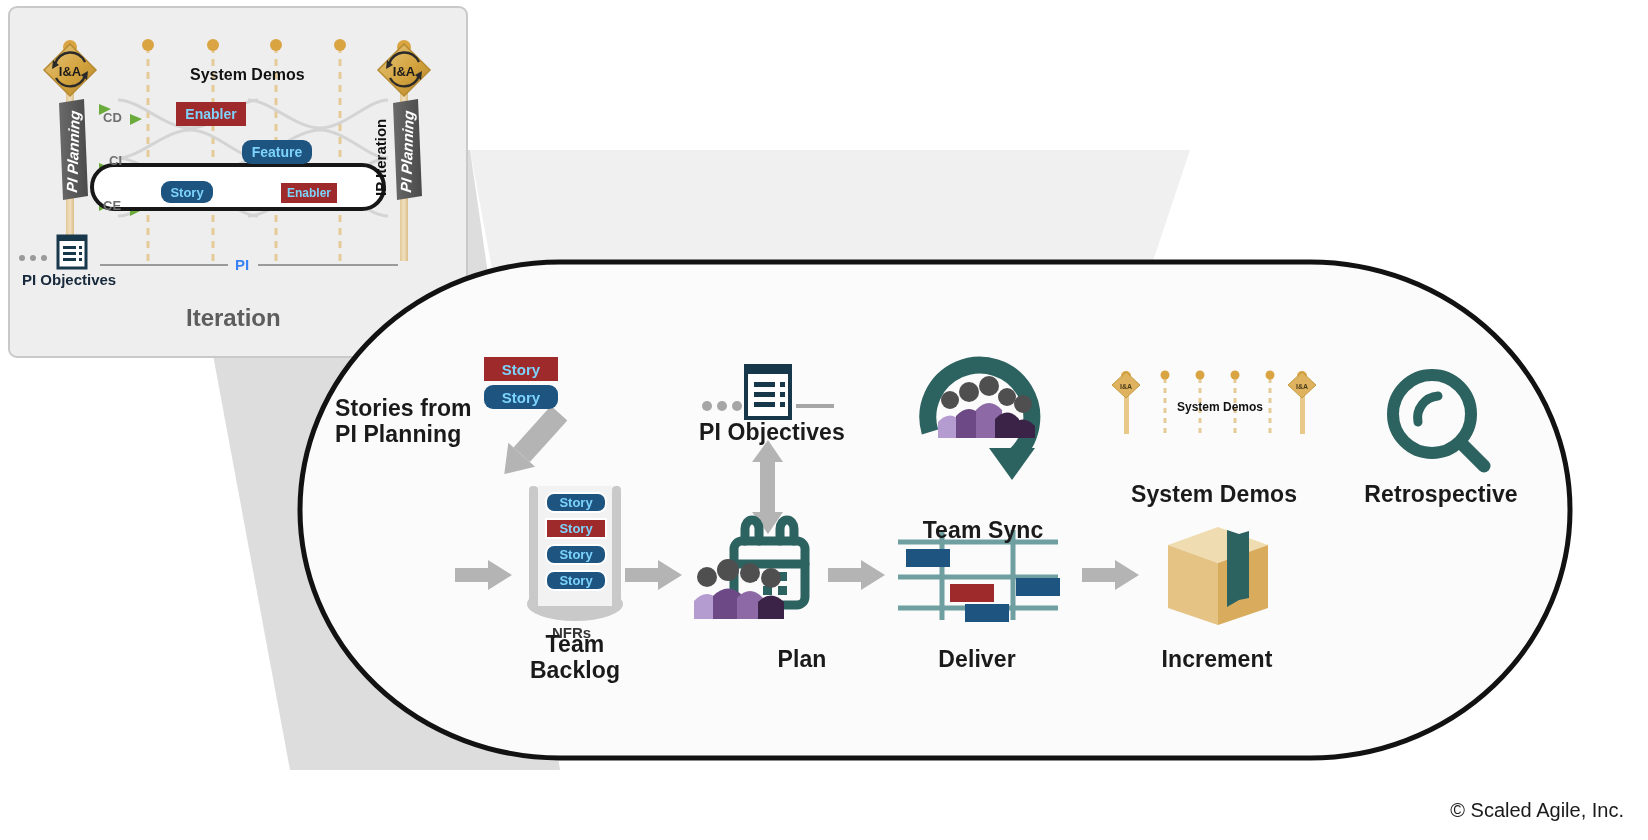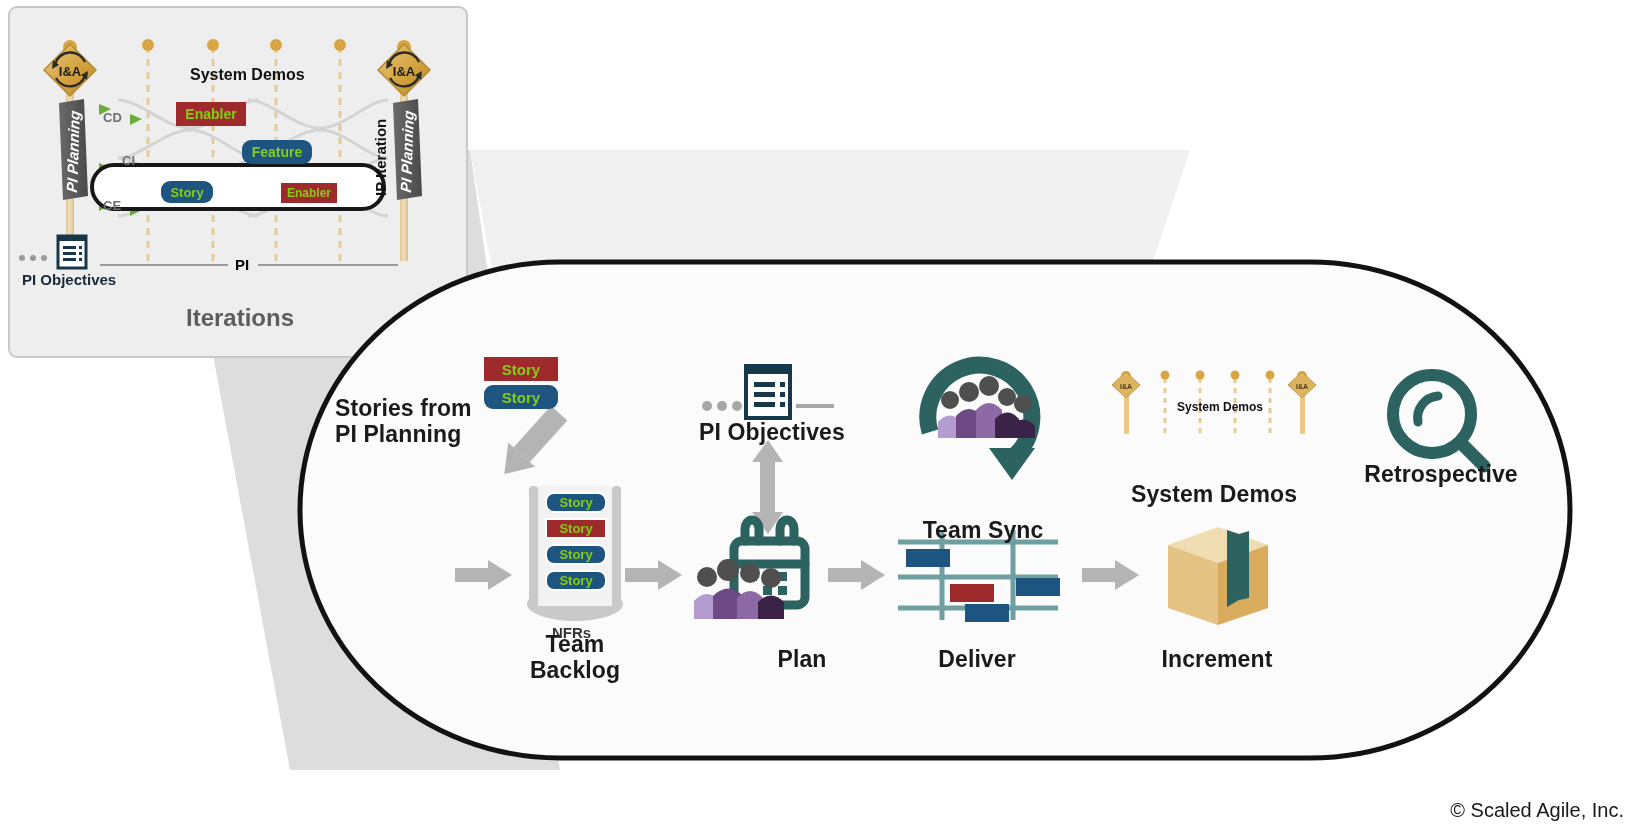--- a/index.html
+++ b/index.html
@@ -11,21 +11,21 @@
   svg.layer{position:absolute;left:0;top:0;width:1648px;height:840px;overflow:visible;}
 
   
   .lbl{position:absolute;color:#1a1a1a;font-weight:bold;line-height:1.12;}
   .lbl.center{text-align:center;transform:translateX(-50%);}
 
   .flowlabel{font-size:23px;letter-spacing:.1px;}
   .tinylabel{font-size:12px;font-weight:bold;}
 
   
-  .chip{position:absolute;color:#84cc16;font-weight:bold;text-align:center;
+  .chip{position:absolute;color:#7dd3fc;font-weight:bold;text-align:center;
         display:flex;align-items:center;justify-content:center;
         box-sizing:border-box;}
   .chip.red{background:#9e2a2b;}
   .chip.blue{background:#1d5480;border-radius:9px;}
   .chip.outline{border:2px solid #ffffff;}
 
   
   #panel{position:absolute;left:8px;top:6px;width:456px;height:348px;
          background:#eeeeee;border:2px solid #c9c9c9;border-radius:9px;}
 
@@ -33,21 +33,21 @@
             color:#ffffff;font-style:italic;font-weight:bold;font-size:15px;
             white-space:nowrap;}
 
   .vertlabel{position:absolute;white-space:nowrap;font-weight:bold;
              color:#111;font-size:15px;transform-origin:0 0;}
 
   .ccelabel{position:absolute;color:#6f6f6f;font-weight:bold;font-size:13px;}
 
   .iterlabel{position:absolute;font-size:24px;font-weight:bold;color:#5d5d5d;}
   .sysdemolabel{position:absolute;font-size:16px;font-weight:bold;color:#111;}
-  .pilabel{position:absolute;font-size:15px;font-weight:bold;color:#000000;}
+  .pilabel{position:absolute;font-size:15px;font-weight:bold;color:#3b82f6;}
   .piobjlabel{position:absolute;font-size:15px;font-weight:bold;color:#17293a;}
 
   .copyright{position:absolute;right:24px;bottom:18px;font-size:20px;color:#1a1a1a;}
 
   .nfrtxt{position:absolute;font-size:15px;font-weight:bold;color:#333;}
 </style>
 </head>
 <body>
 
 <div id="stage">
@@ -164,27 +164,27 @@
           <circle cx="44" cy="258" r="3" fill="#9a9a9a"></circle>
       </g>
     </g>
   </svg>
 
   <div class="rotlabel" style="left:31px;top:143px;width:84px;text-align:center;transform:rotate(-88deg) skewX(-6deg);">PI Planning</div>
   <div class="rotlabel" style="left:365px;top:143px;width:84px;text-align:center;transform:rotate(-88deg) skewX(-6deg);">PI Planning</div>
   <div class="vertlabel" style="left:372px;top:196px;transform:rotate(-90deg);">IP Iteration</div>
 
   <div class="ccelabel" style="left:103px;top:110px;">CD</div>
-  <div class="ccelabel" style="left:122px;top:153px;">CI</div>
+  <div class="ccelabel" style="left:109px;top:153px;">CI</div>
   <div class="ccelabel" style="left:103px;top:198px;">CE</div>
 
   <div class="sysdemolabel" style="left:190px;top:66px;">System Demos</div>
   <div class="pilabel" style="left:235px;top:256px;">PI</div>
   <div class="piobjlabel" style="left:22px;top:271px;">PI Objectives</div>
-  <div class="iterlabel" style="left:186px;top:304px;">Iterations</div>
+  <div class="iterlabel" style="left:186px;top:304px;">Iteration</div>
 
   <div class="chip red" style="left:176px;top:102px;width:70px;height:24px;font-size:14px;">Enabler</div>
   <div class="chip blue" style="left:242px;top:140px;width:70px;height:24px;font-size:14px;">Feature</div>
   <div class="chip blue" style="left:161px;top:181px;width:52px;height:22px;font-size:13px;">Story</div>
   <div class="chip red" style="left:281px;top:183px;width:56px;height:20px;font-size:12px;">Enabler</div>
 
   <svg class="layer">
     <path d="M 560,262 L 1310,262 A 260,248 0 0 1 1310,758 L 560,758 A 260,248 0 0 1 560,262 Z" fill="#fbfbfb" stroke="#121212" stroke-width="5"></path>
   </svg>
 
@@ -364,17 +364,17 @@
     </g>
   </svg>
   <div class="tinylabel" style="position:absolute;left:1177px;top:400px;color:#111;">System Demos</div>
   <div class="lbl flowlabel center" style="left:1214px;top:482px;">System Demos</div>
 
   <svg class="layer">
     <circle cx="1432" cy="414" r="39" stroke="#2c6260" stroke-width="12" fill="none"></circle>
     <path d="M1418,422 A22,22 0 0 1 1438,396" stroke="#2c6260" stroke-width="9" fill="none" stroke-linecap="round"></path>
     <line x1="1461" y1="443" x2="1484" y2="466" stroke="#2c6260" stroke-width="13" stroke-linecap="round"></line>
   </svg>
-  <div class="lbl flowlabel center" style="left:1441px;top:462px;text-align:center;">Retrospective</div>
+  <div class="lbl flowlabel center" style="left:1441px;top:482px;text-align:center;">Retrospective</div>
 
   <div class="copyright">© Scaled Agile, Inc.</div>
 
 </div>
 
 </body></html>

